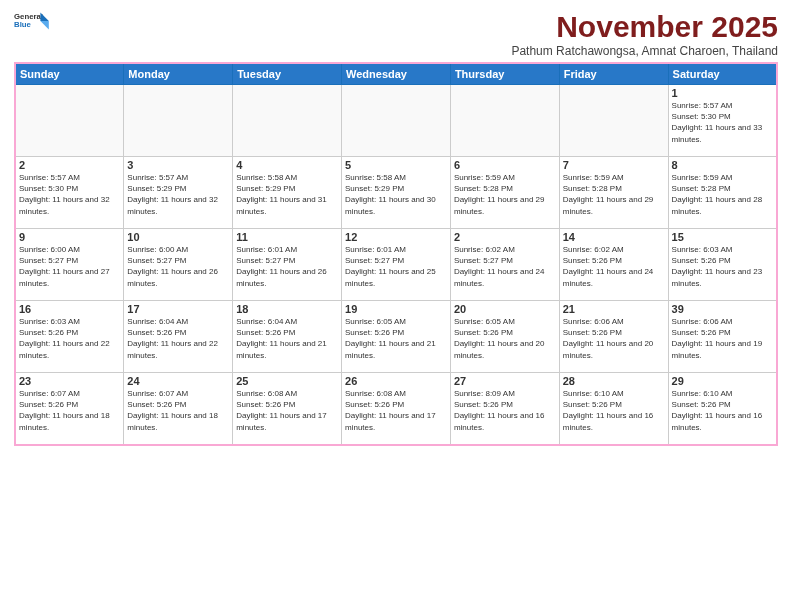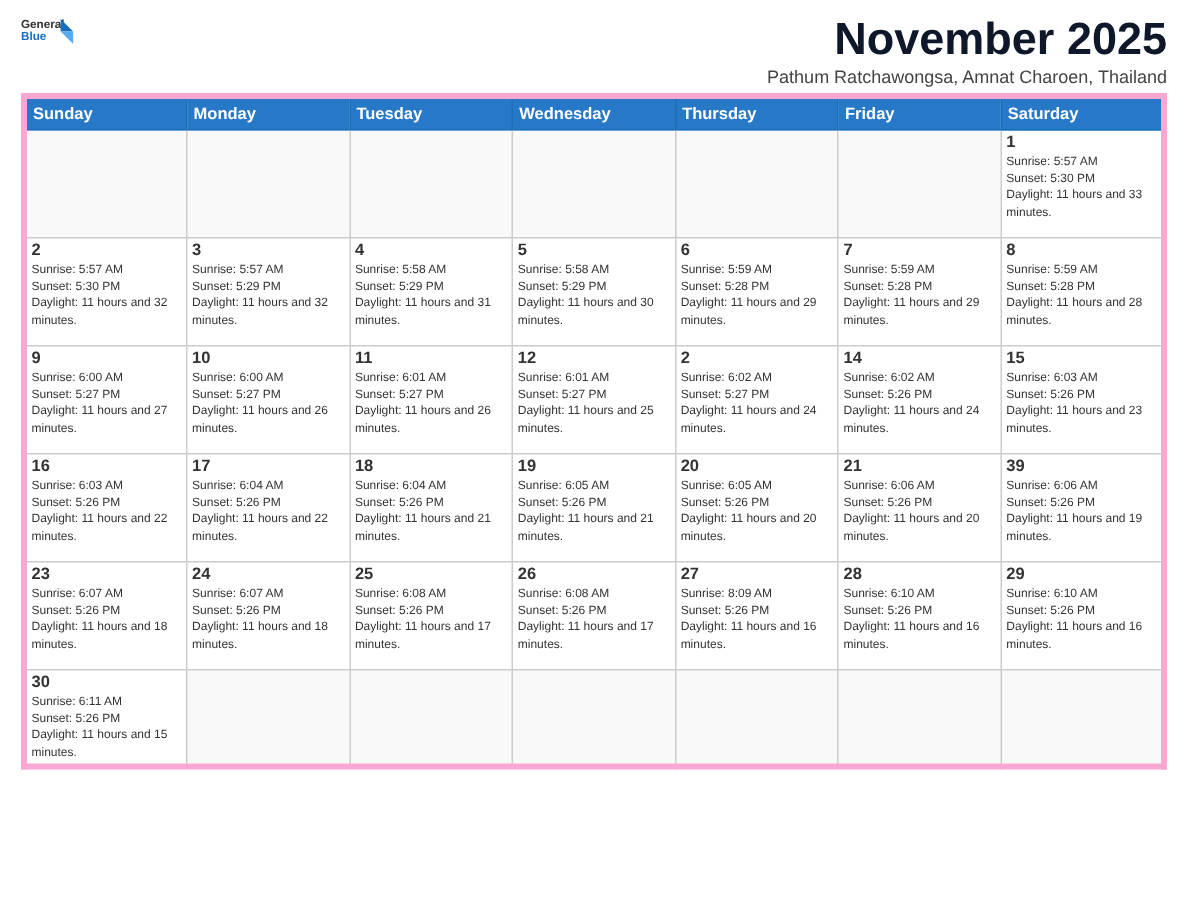--- a/index.html
+++ b/index.html
@@ -30,32 +30,32 @@
     .logo-icon {
       width: 36px;
       height: 22px;
     }
     .title-area {
       text-align: right;
     }
     .month-title {
       font-size: 30px;
       font-weight: bold;
-      color: #0f172a;
+      color: #7f1d1d;
       line-height: 1.1;
     }
     .subtitle {
       font-size: 12px;
       color: #444;
       margin-top: 1px;
     }
     .calendar {
       width: 100%;
       border-collapse: collapse;
-      border: 4px solid #f9a8d4;
+      border: 2px solid #f9a8d4;
     }
     .calendar th {
       background-color: #2878c8;
       color: white;
       font-size: 11px;
       font-weight: bold;
       padding: 4px 4px;
       text-align: left;
       border: 1px solid #1a6fba;
     }
@@ -366,31 +366,15 @@
         <td>
           <span class="day-num">29</span>
           <div class="day-info">
             <span>Sunrise: 6:10 AM</span><br>
             <span>Sunset: 5:26 PM</span><br>
             <span>Daylight: 11 hours and 16 minutes.</span>
           </div>
         </td>
       </tr>
 
-      <tr class="last-row">
-        <td>
-          <span class="day-num">30</span>
-          <div class="day-info">
-            <span>Sunrise: 6:11 AM</span><br>
-            <span>Sunset: 5:26 PM</span><br>
-            <span>Daylight: 11 hours and 15 minutes.</span>
-          </div>
-        </td>
-        <td class="empty-cell"></td>
-        <td class="empty-cell"></td>
-        <td class="empty-cell"></td>
-        <td class="empty-cell"></td>
-        <td class="empty-cell"></td>
-        <td class="empty-cell"></td>
-      </tr>
     </tbody>
   </table>
 </div>
 
 </body></html>

